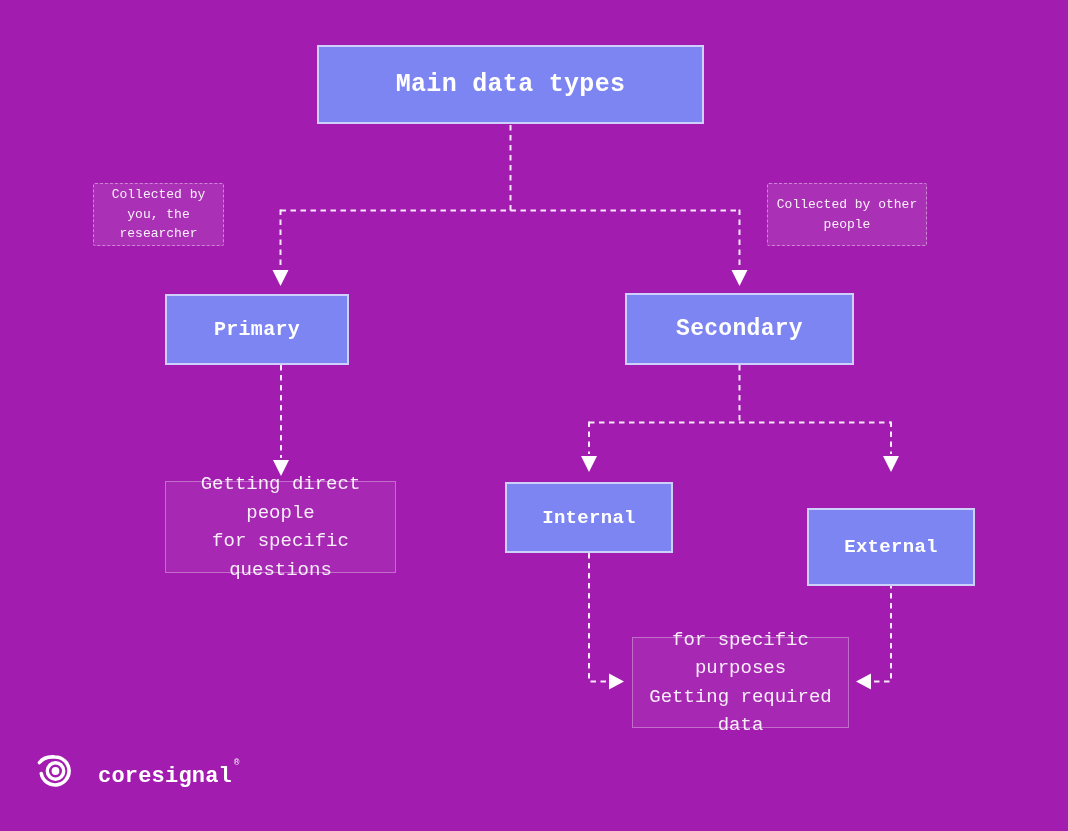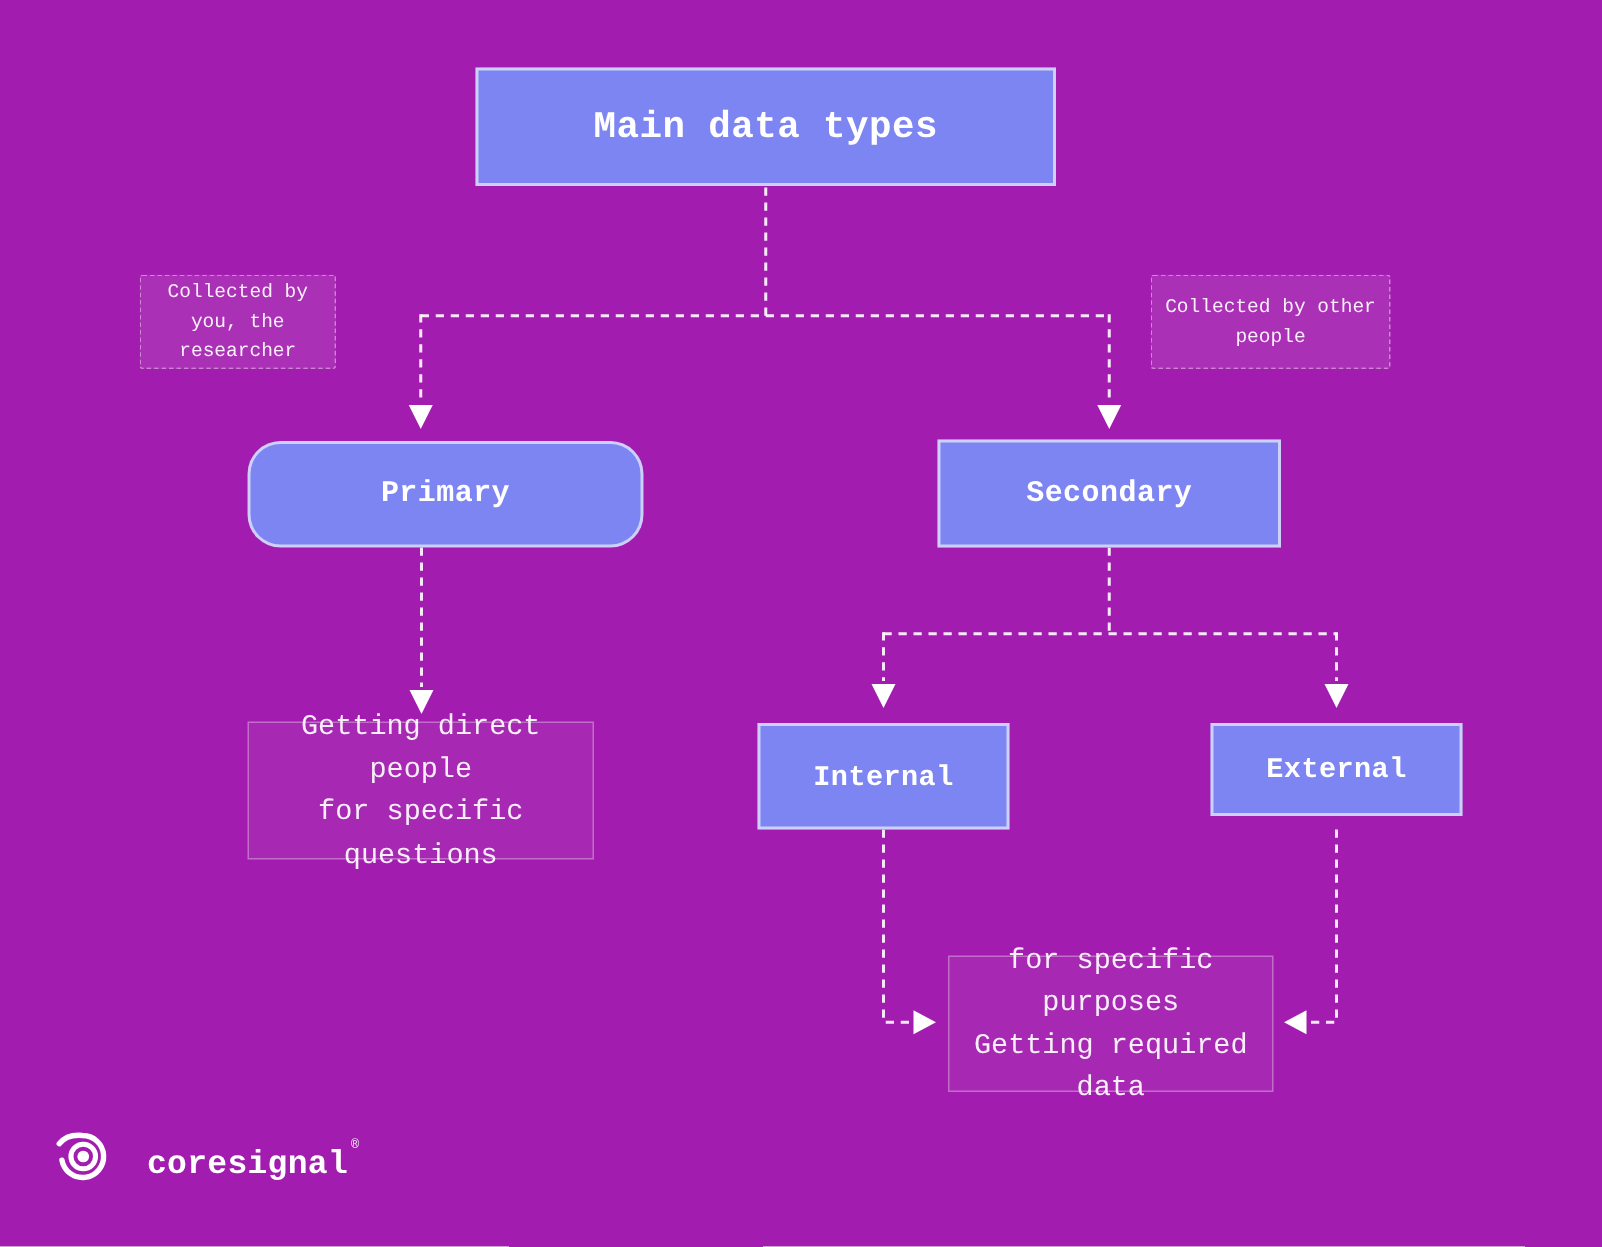--- a/index.html
+++ b/index.html
@@ -29,24 +29,24 @@
     border: 2px solid rgba(255,255,255,0.62);
     display: flex;
     align-items: center;
     justify-content: center;
     text-align: center;
     color: #ffffff;
     font-weight: bold;
     letter-spacing: 0.3px;
   }
   .node-root  { left: 317px; top: 45px;  width: 387px; height: 79px; font-size: 25px; }
-  .node-l1a   { left: 165px; top: 294px; width: 264px; height: 71px; font-size: 20px; border-radius: 22px; }
-  .node-l1b   { left: 625px; top: 293px; width: 229px; height: 72px; font-size: 20px; }
+  .node-l1a   { left: 165px; top: 294px; width: 184px; height: 71px; font-size: 20px; }
+  .node-l1b   { left: 625px; top: 293px; width: 229px; height: 72px; font-size: 23px; }
   .node-l2a   { left: 505px; top: 482px; width: 168px; height: 71px; font-size: 19px; justify-content: center; }
-  .node-l2b   { left: 807px; top: 482px; width: 168px; height: 62px; font-size: 19px; text-align: right; }
+  .node-l2b   { left: 807px; top: 508px; width: 168px; height: 78px; font-size: 19px; text-align: right; }
 
   .note {
     position: absolute;
     box-sizing: border-box;
     background: rgba(255,255,255,0.09);
     border: 1px dashed rgba(255,255,255,0.42);
     border-radius: 2px;
     display: flex;
     flex-direction: column;
     align-items: center;

